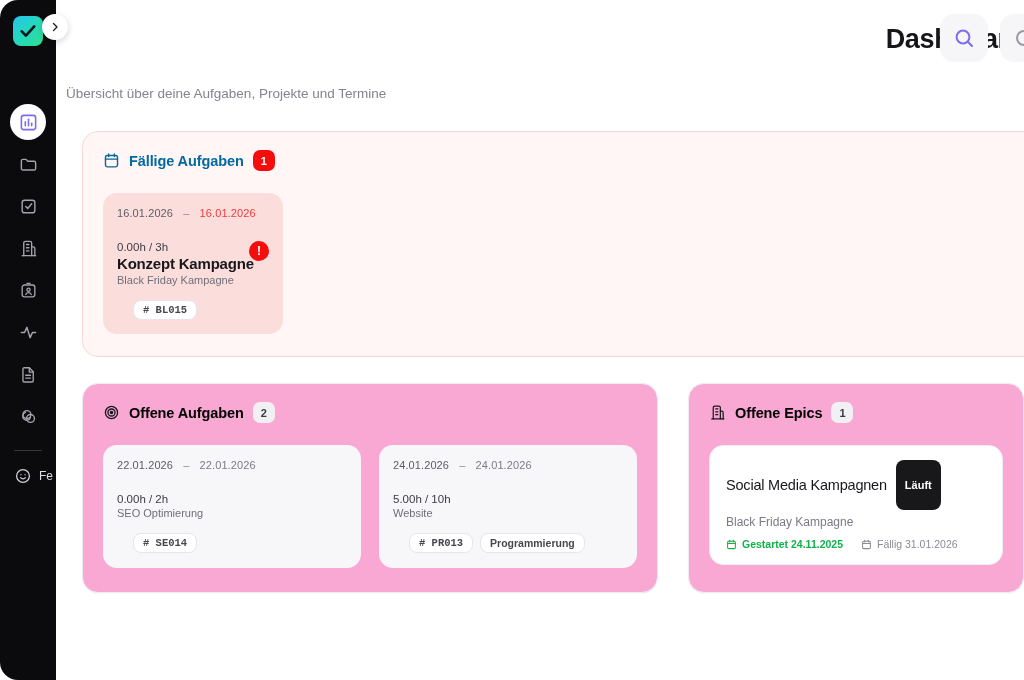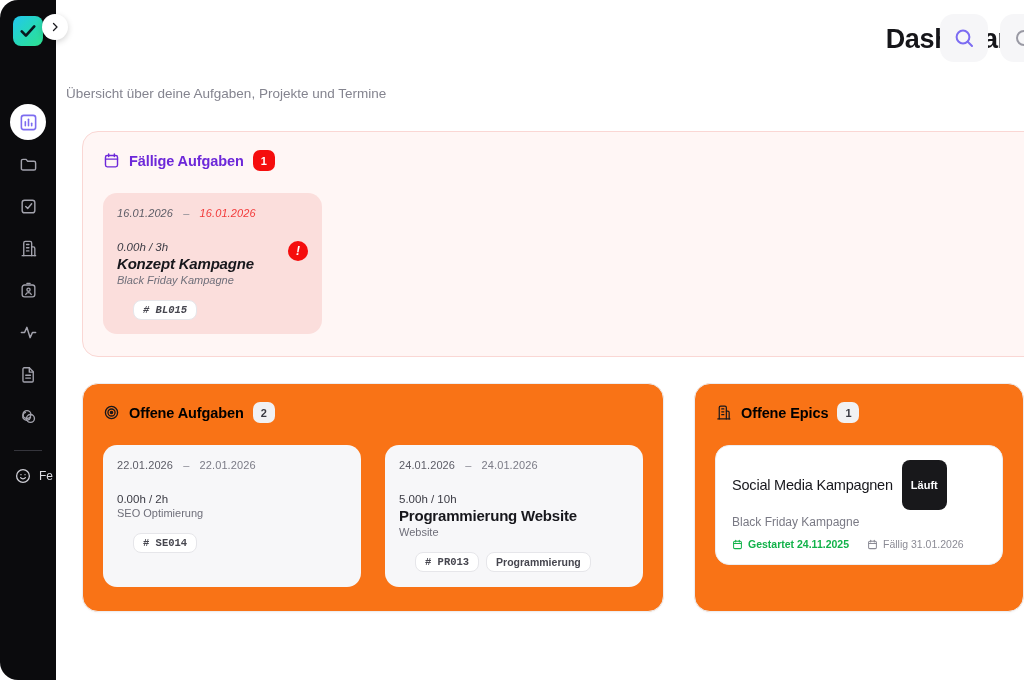--- a/index.html
+++ b/index.html
@@ -78,32 +78,32 @@
     background: #fff6f5;
     border: 1px solid #fad7d4;
     border-radius: 16px;
     padding: 18px 20px 22px 20px;
     width: 1010px;
   }
   .panel-head { display:flex; align-items:center; gap:9px; margin-bottom: 22px; }
   .panel-head .ph-icon { display:flex; align-items:center; }
   .panel-head .ph-icon svg { width:17px; height:17px; }
   .panel-title { font-size: 14.5px; font-weight: 700; letter-spacing:-0.1px; }
-  .due .panel-title, .due .ph-icon { color:#6d28d9; }
+  .due .panel-title, .due .ph-icon { color:#0369a1; }
   .count-pill {
     min-width: 22px; height: 21px; border-radius: 7px;
     display:flex; align-items:center; justify-content:center;
     font-size: 11px; font-weight:700; padding: 0 7px;
   }
   .count-pill.red { background:#f50d0d; color:#fff; }
   .count-pill.grey { background:#f1f1f3; color:#3a3a42; font-weight:600; }
 
   .due-card {
-    width: 219px; background:#fbdedc; border-radius: 14px;
-    padding: 14px 14px 14px 14px; position:relative;font-style:italic;
+    width: 180px; background:#fbdedc; border-radius: 14px;
+    padding: 14px 14px 14px 14px; position:relative;
   }
   .date-row { font-size: 11px; letter-spacing:0.1px; margin-bottom: 22px; }
   .date-row .d-from { color:#5c5c66; }
   .date-row .dash { color:#8a8a94; margin: 0 7px; }
   .date-row .d-to.red { color:#f23a3a; }
   .date-row .d-to.grey { color:#7b7b86; }
   .hours { font-size: 11.5px; color:#3b3b44; margin-bottom: 2px; }
   .card-title { font-size: 15px; font-weight: 700; color:#17171c; letter-spacing:-0.2px; }
   .card-sub { font-size: 11px; color:#6f6f7a; margin-top: 2px; }
   .chip-row { display:flex; gap:7px; margin-top: 14px; }
@@ -115,28 +115,28 @@
   .bang {
     position:absolute; right:14px; top:48px;
     width: 20px; height: 20px; border-radius: 50%;
     background:#f50d0d; color:#fff; font-size: 12px; font-weight:800;
     display:flex; align-items:center; justify-content:center; line-height:1;
   }
 
   
   .bottom-row { display:flex; gap: 30px; margin: 26px 0 0 26px; }
   .card-panel {
-    background:#f97316; border:1px solid #ededf0; border-radius: 16px;
+    background:#f9a8d4; border:1px solid #ededf0; border-radius: 16px;
     padding: 18px 20px 24px 20px;
     box-shadow: 0 1px 2px rgba(18,18,25,.03);
   }
   .tasks-panel { width: 592px; }
   .epics-panel { width: 430px; }
 
-  .task-grid { display:flex; gap: 24px; }
+  .task-grid { display:flex; gap: 18px; }
   .task-card {
     width: 258px; background:#f7f7f9; border-radius: 14px;
     padding: 14px 14px 15px 14px;
   }
 
   .epic-card {
     background:#fff; border:1px solid #ededf0; border-radius: 14px;
     padding: 14px 16px 14px 16px;
   }
   .epic-title-row { display:flex; align-items:center; gap:9px; }
@@ -321,21 +321,20 @@
             </div>
           </div>
 
           <div class="task-card">
             <div class="date-row">
               <span class="d-from">24.01.2026</span>
               <span class="dash">–</span>
               <span class="d-to grey">24.01.2026</span>
             </div>
             <div class="hours">5.00h / 10h</div>
-            <div class="card-title">Programmierung Website</div>
             <div class="card-sub">Website</div>
             <div class="chip-row">
               <span class="chip mono"># PR013</span>
               <span class="chip">Programmierung</span>
             </div>
           </div>
 
         </div>
       </section>
 

